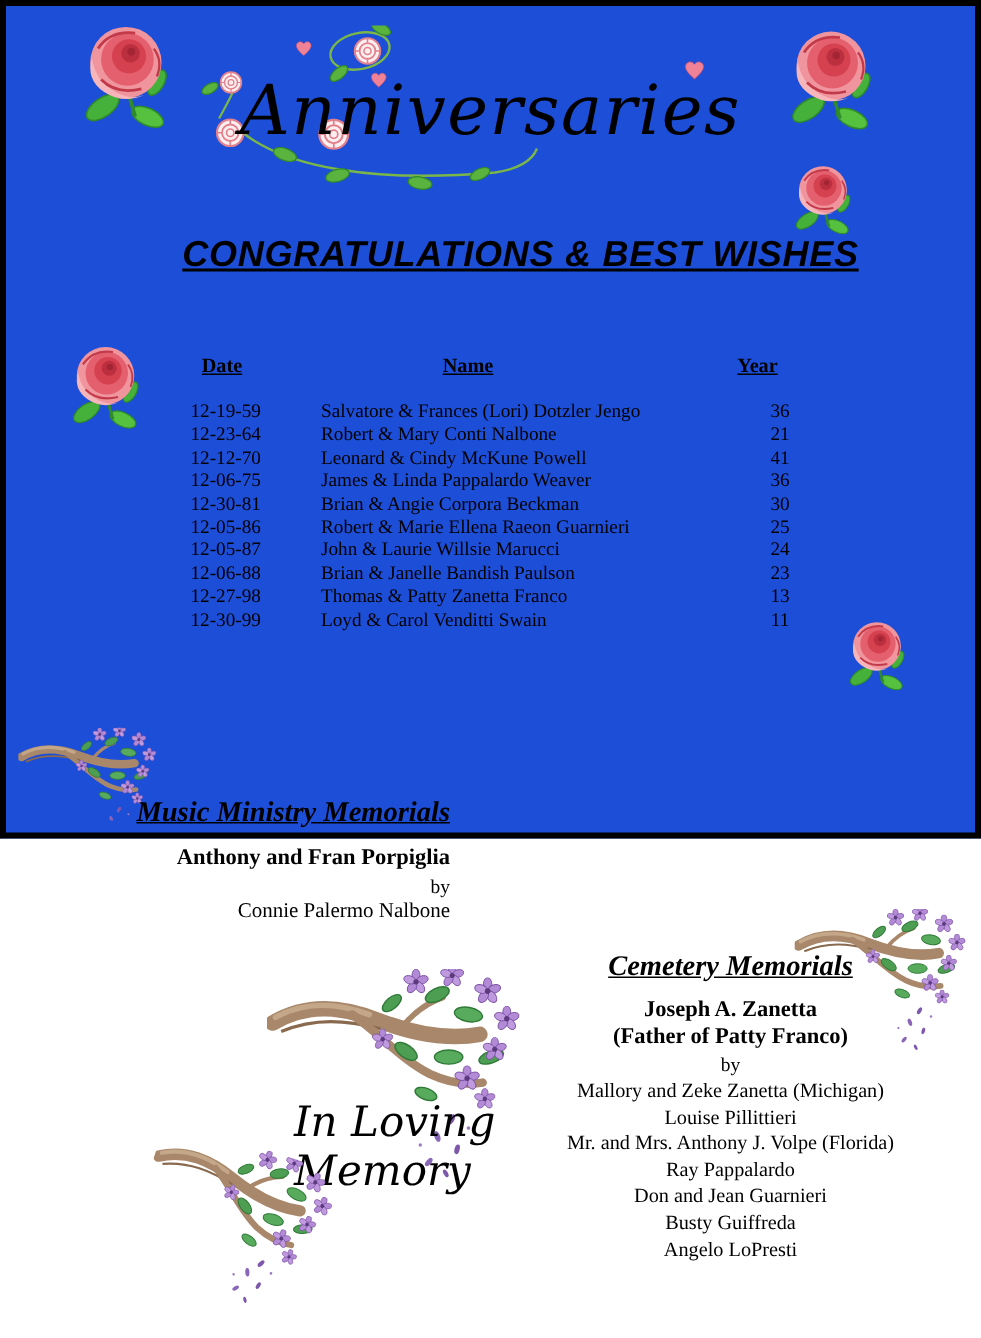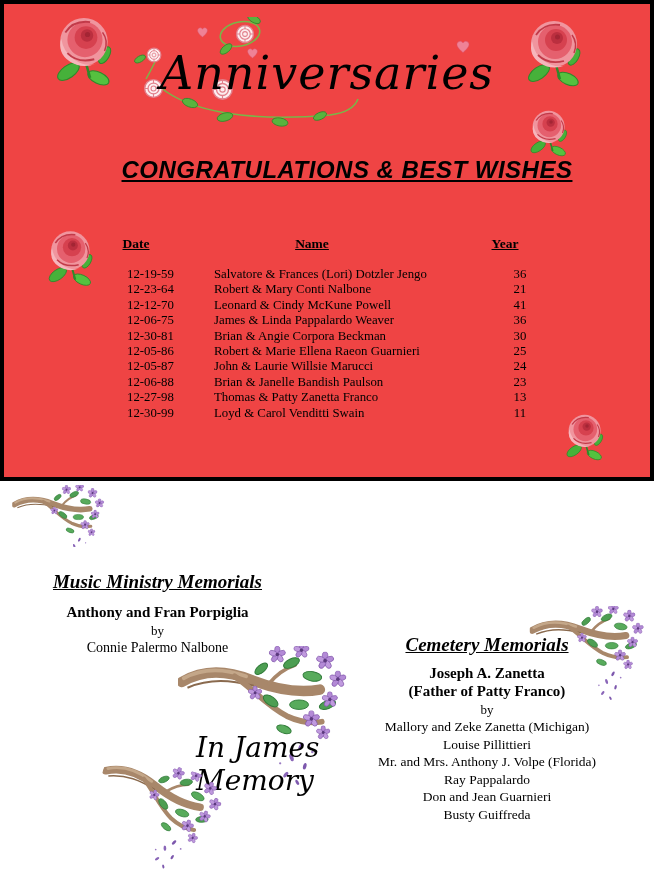--- a/index.html
+++ b/index.html
@@ -4,48 +4,48 @@
 <style>
   * { margin:0; padding:0; box-sizing:border-box; }
   html,body { background:#ffffff; }
   .page {
     position:relative; width:654px; height:892px; background:#ffffff;
     font-family:"Liberation Serif", serif; color:#000; overflow:hidden;
   }
 
   
   .anniv-box {
-    position:absolute; left:0; top:0; width:654px; height:481px;
-    border:4px solid #000; background:#ef4444;
+    position:absolute; left:0; top:0; width:654px; height:559px;
+    border:4px solid #000; background:#1d4ed8;
   }
   .anniv-title {
     position:absolute; left:0; top:42px; width:100%; text-align:center;
     font-family:"DejaVu Serif", serif; font-style:italic; font-size:46px;
     letter-spacing:1px;
   }
   .anniv-sub {
     position:absolute; left:0; top:152px; width:100%; text-align:center;
     font-family:"Liberation Sans", sans-serif; font-style:italic; font-weight:bold;
     font-size:24px; letter-spacing:0.5px; text-decoration:underline;padding-left:40px;
   }
   .tbl-head span {
     position:absolute; top:232px; font-weight:bold; text-decoration:underline;
     font-size:13.5px; text-align:center;
   }
-  .h-date { left:106px; width:52px; }
+  .h-date { left:118px; width:52px; }
   .h-name { left:268px; width:80px; }
   .h-year { left:468px; width:42px;margin-left:12px; }
   .anv-rows { position:absolute; left:0; top:263px; width:654px; }
   .anv-row { position:relative; height:15.4px; font-size:12.8px; }
   .c-date { position:absolute; left:123px; white-space:nowrap; }
   .c-name { position:absolute; left:210px; white-space:nowrap; }
   .c-year { position:absolute; left:496px; width:40px; text-align:center; }
 
   
-  .music-sec { position:absolute; left:15px; top:531px; width:285px; text-align:center;margin-top:40px; }
+  .music-sec { position:absolute; left:15px; top:531px; width:285px; text-align:right; }
   .mm-title {
     display:inline-block; font-size:19px; font-weight:bold; font-style:italic;
     text-decoration:underline; margin-bottom:9px;
   }
   .mm-honoree { font-size:15px; font-weight:bold; line-height:20px; }
   .mm-by { font-size:13px; line-height:17px; }
   .mm-donor { font-size:14px; line-height:18px; }
 
   
   .cem-sec { position:absolute; left:342px; top:634px; width:290px; text-align:center; }
@@ -279,21 +279,21 @@
 
     <div class="mm-donor">Connie Palermo Nalbone</div>
       </div>
   </div>
 
   <svg class="deco" style="left:178px; top:641px;" width="175" height="152" viewBox="0 0 185 150">
       <use href="#sym-branch"></use>
     </svg>
 
   <div class="ilm">
-    <div>In James</div>
+    <div>In Loving</div>
     <div>Memory</div>
   </div>
 
   <svg class="deco" style="left:92px; top:748px; transform:rotate(18deg);" width="128" height="132" viewBox="0 0 185 150">
       <use href="#sym-branch"></use>
     </svg>
 
   <svg class="deco" style="left:528px; top:606px;" width="122" height="96" viewBox="0 0 185 150">
       <use href="#sym-branch"></use>
     </svg>
@@ -304,16 +304,17 @@
     <div class="cm-note">(Father of Patty Franco)</div>
     <div class="cm-by">by</div>
     <div>
 
     <div class="cm-donor">Mallory and Zeke Zanetta (Michigan)</div>
         <div class="cm-donor">Louise Pillittieri</div>
         <div class="cm-donor">Mr. and Mrs. Anthony J. Volpe (Florida)</div>
         <div class="cm-donor">Ray Pappalardo</div>
         <div class="cm-donor">Don and Jean Guarnieri</div>
         <div class="cm-donor">Busty Guiffreda</div>
+        <div class="cm-donor">Angelo LoPresti</div>
       </div>
   </div>
 
 </div>
 
 </body></html>

